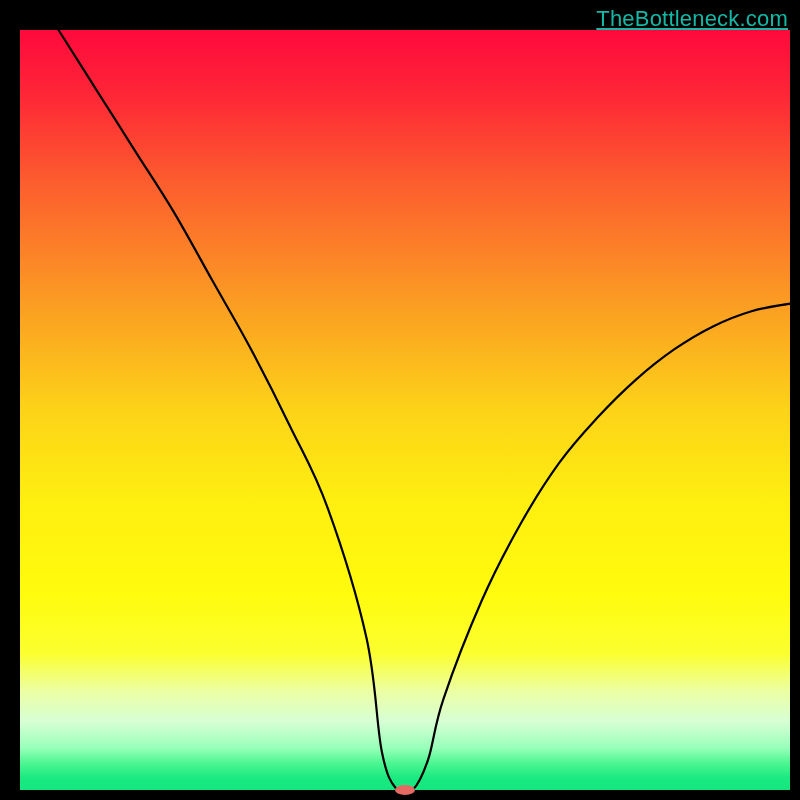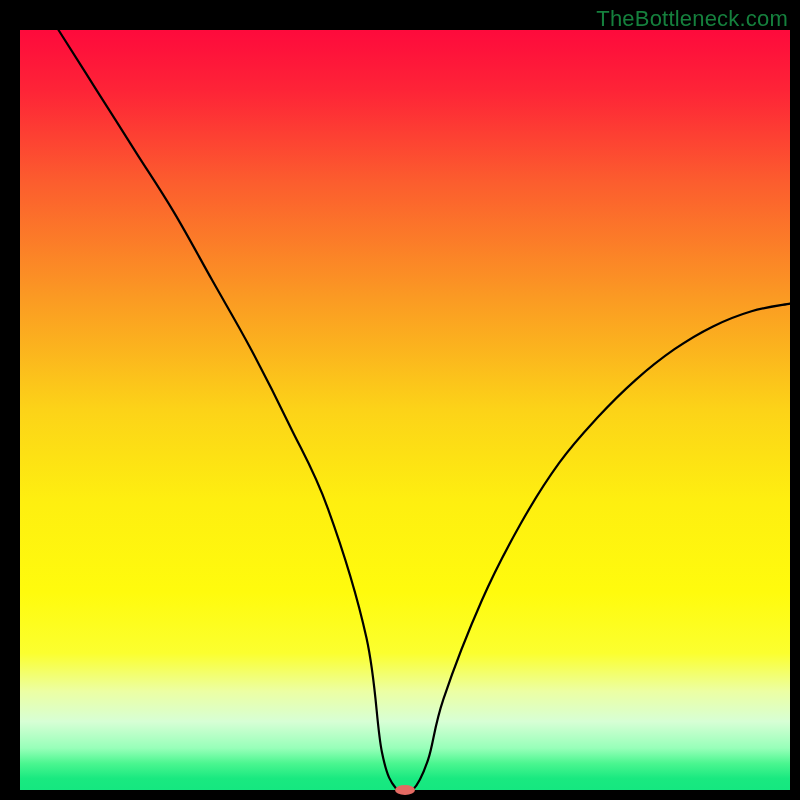--- a/index.html
+++ b/index.html
@@ -14,25 +14,26 @@
   .frame {
     position: relative;
     width: 800px;
     height: 800px;
     background: #000;
   }
   .watermark {
     position: absolute;
     top: 6px;
     right: 12px;
-    color: #15803d;
+    color: #14b8a6;
     font-size: 22px;
     font-weight: 500;
     letter-spacing: 0.2px;
     z-index: 10;
+    text-decoration: underline;
   }
   svg {
     display: block;
   }
 </style>
 </head>
 <body>
 
 <div class="frame">
   <div class="watermark">TheBottleneck.com</div>

